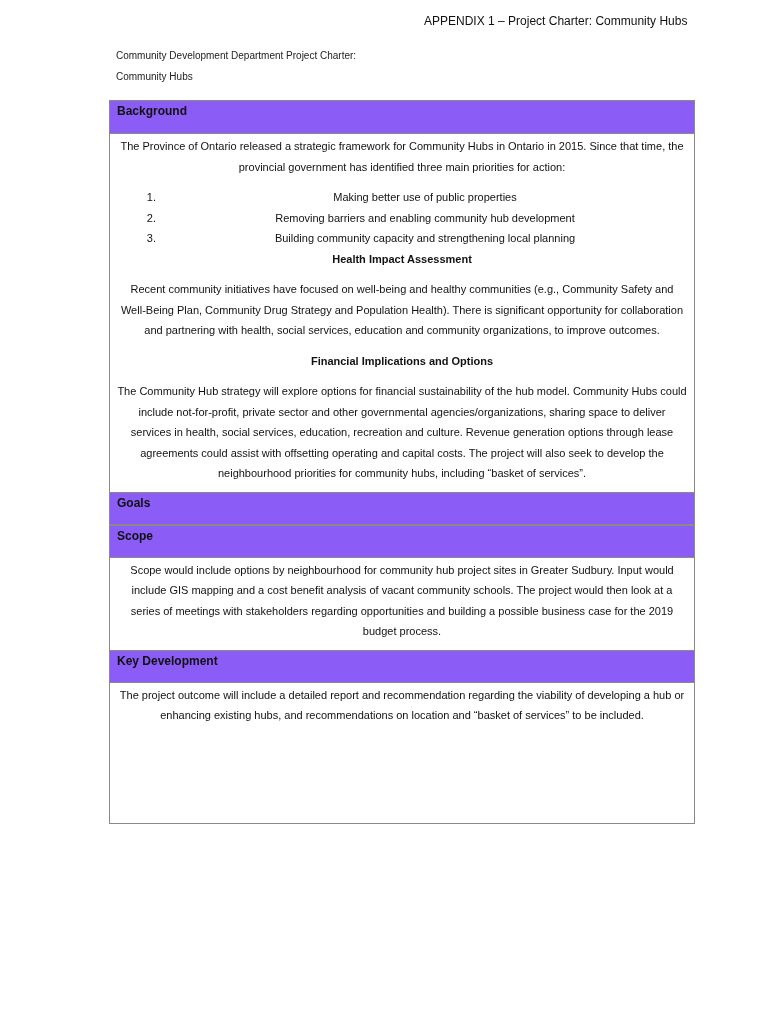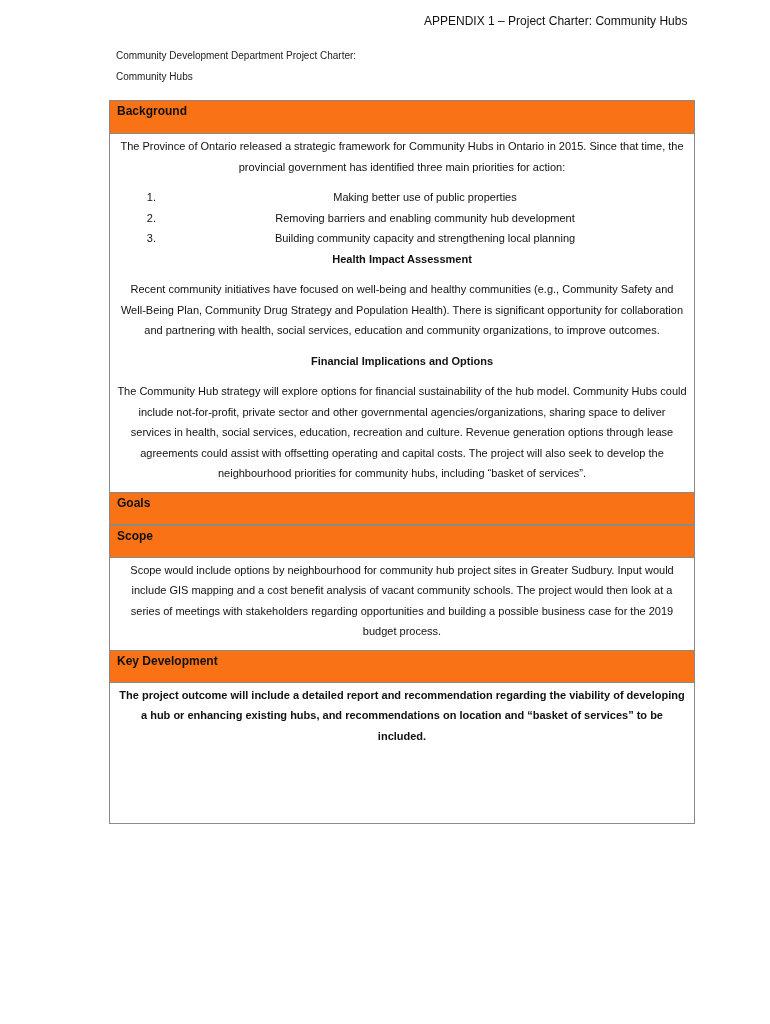--- a/index.html
+++ b/index.html
@@ -2,30 +2,30 @@
 <html><head>
 <meta charset="utf-8">
 <style>
   html, body { margin: 0; padding: 0; background: #ffffff; }
   body { width: 770px; height: 1024px; position: relative; overflow: hidden;
          font-family: "Liberation Sans", sans-serif; color: #111; }
   .appendix { position: absolute; top: 14px; left: 424px; font-size: 12px; color: #111; white-space: nowrap; }
   .title { position: absolute; top: 45px; left: 116px; font-size: 10px; line-height: 21px; color: #222; }
   .charter { position: absolute; top: 100px; left: 109px; width: 584px; border: 1px solid #8a8a8a;
              border-collapse: collapse; }
-  .hdr { background: #f97316; height: 33px; border-bottom: 1px solid #8a8a8a; border-top: 1px solid #8a8a8a;
+  .hdr { background: #8b5cf6; height: 33px; border-bottom: 1px solid #8a8a8a; border-top: 1px solid #8a8a8a;
          box-sizing: border-box; padding: 3px 7px; font-weight: bold; font-size: 12px; }
   .hdr:first-child { border-top: none; }
   .body-cell { padding: 2px 7px 8px 7px; font-size: 11px; line-height: 20.5px; box-sizing: border-box; text-align: center; }
   .body-cell p { margin: 0 0 10px 0; }
   .body-cell p:last-child { margin-bottom: 0; }
   .sub { font-weight: bold; margin: 0 0 10px 0; }
   ol { margin: 0 0 0 0; padding-left: 42px; }
   ol li { padding-left: 4px; line-height: 20.5px; }
-  .deliv { height: 140px; font-weight: bold; }
+  .deliv { height: 140px; }
 </style>
 </head>
 <body>
 
 <div class="appendix">APPENDIX 1 – Project Charter: Community Hubs</div>
 
 <div class="title">
   <div>Community Development Department Project Charter:</div>
   <div>Community Hubs</div>
 </div>

